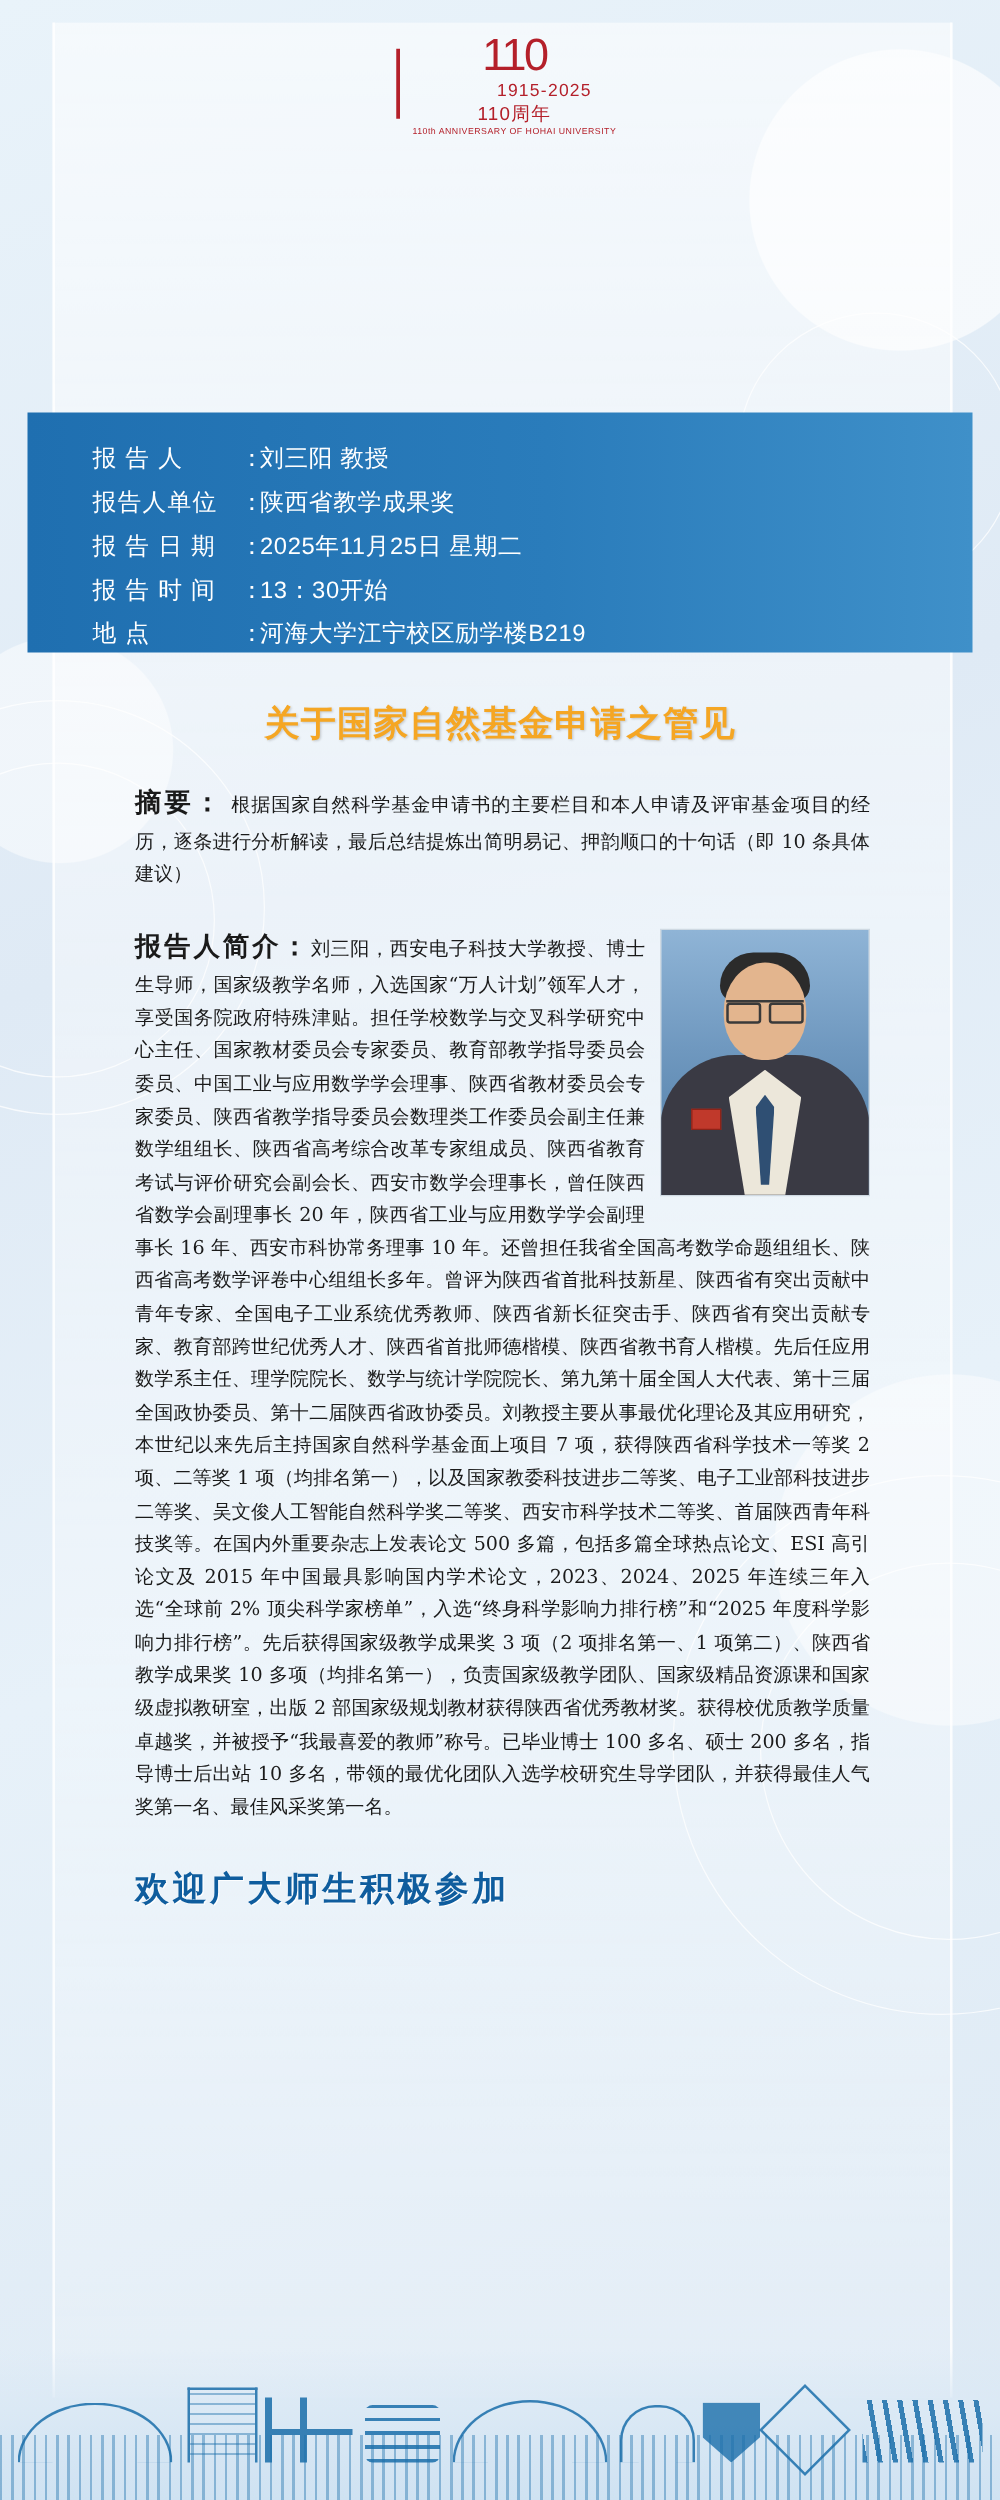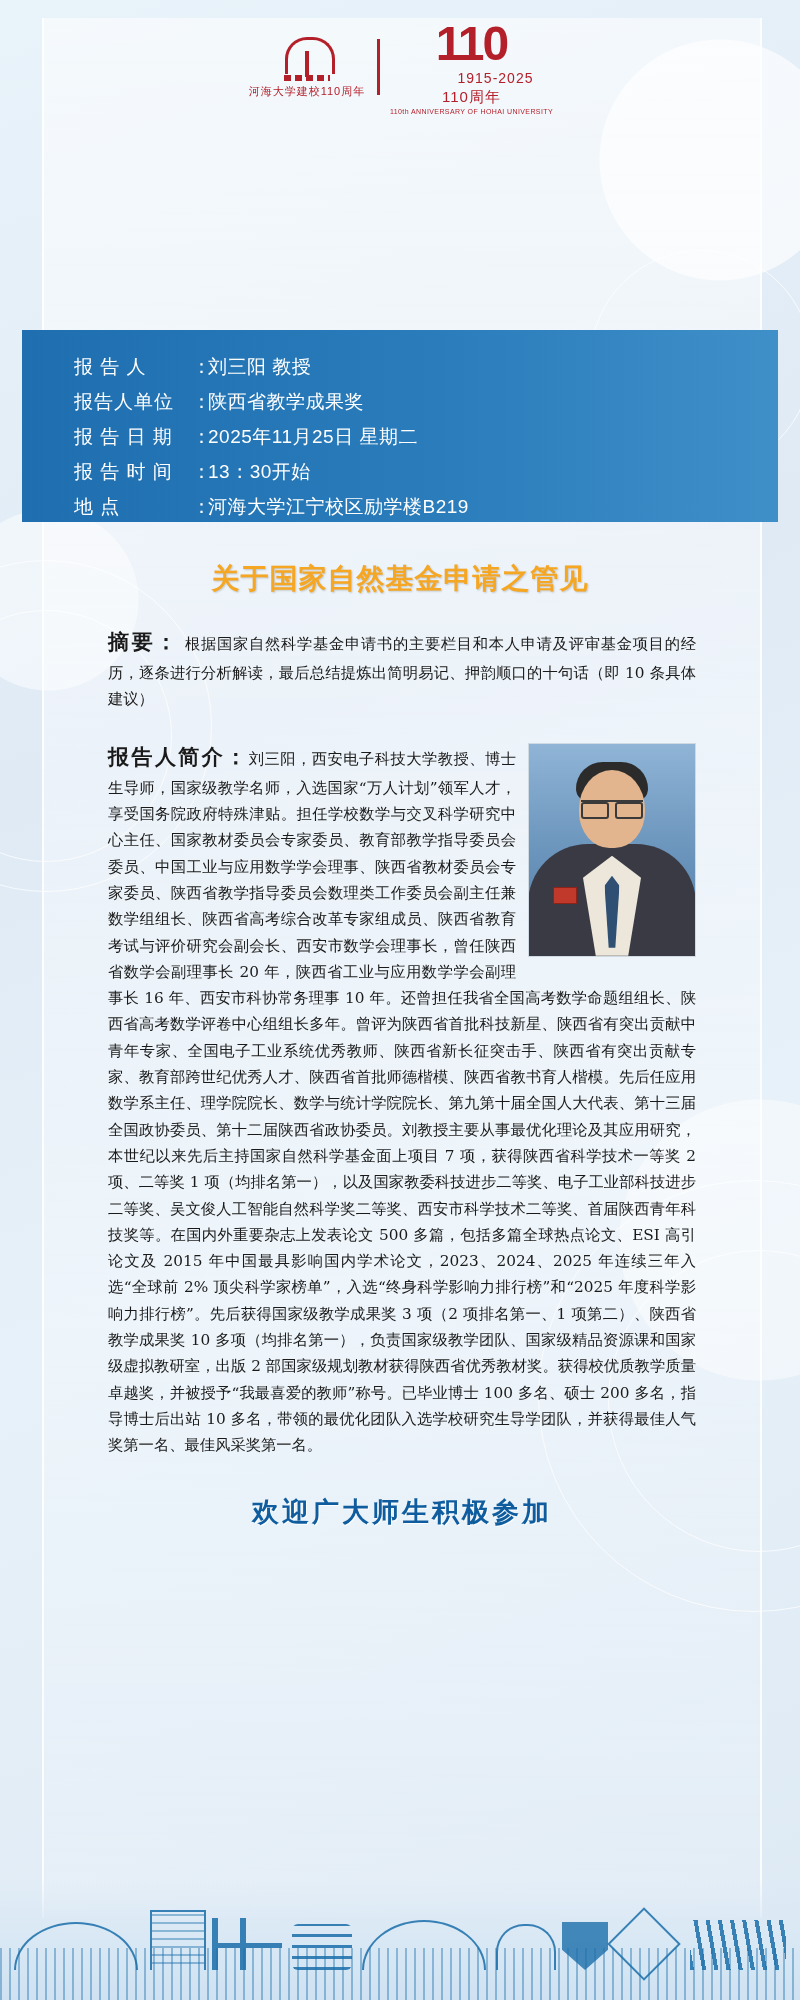--- a/index.html
+++ b/index.html
@@ -59,21 +59,21 @@
   .logo-mark .wave{
     position:absolute;bottom:0;left:3px;width:46px;height:6px;
     background:repeating-linear-gradient(90deg,#b4202a 0 7px,transparent 7px 11px);
   }
   .logo-cn{
     font-size:11px;color:#b4202a;letter-spacing:1px;margin-top:3px;white-space:nowrap;
   }
   .logo-divider{width:3px;height:56px;background:#b4202a;margin:0 10px;}
   .logo-right{display:flex;flex-direction:column;align-items:center;}
   .logo-110{
-    font-size:48px;font-weight:bold;color:#b4202a;line-height:1;
+    font-size:36px;font-weight:normal;color:#b4202a;line-height:1;
     letter-spacing:-2px;position:relative;
   }
   .logo-years{font-size:14px;color:#b4202a;letter-spacing:1px;margin-top:2px;margin-left:48px;}
   .logo-sub-cn{font-size:15px;color:#b4202a;margin-top:2px;letter-spacing:1px;}
   .logo-sub-en{font-size:7px;color:#b4202a;letter-spacing:.4px;margin-top:1px;}
 
   
   .title-block{
     position:absolute;left:42px;width:716px;top:126px;text-align:center;
   }
@@ -169,21 +169,21 @@
   .portrait .tie{
     position:absolute;left:50%;transform:translateX(-50%);
     bottom:8px;width:15px;height:72px;background:#2f4f73;
     clip-path:polygon(50% 0,100% 14%,72% 100%,28% 100%,0 14%);
   }
   .portrait .badge{
     position:absolute;left:24px;bottom:52px;width:22px;height:15px;
     background:#c0392b;border:1px solid #8d2318;
   }
   .welcome{
-    margin-top:30px;text-align:center;
+    margin-top:30px;text-align:left;
     font-size:27px;font-weight:bold;color:#0f5d9e;
     letter-spacing:3px;
     font-family:"DejaVu Sans",sans-serif;
     text-shadow:1px 1px 0 rgba(255,255,255,.9);
   }
 
   
   .footer{
     position:absolute;left:0;bottom:0;width:800px;height:120px;
     background:linear-gradient(180deg,rgba(233,243,250,0) 0%,#dbe9f5 40%,#cfe2f2 100%);
@@ -222,28 +222,20 @@
 
 <div class="poster">
   <div class="ring r1"></div>
   <div class="ring r2"></div>
   <div class="ring r3"></div>
   <div class="ring r4"></div>
   <div class="ring r5"></div>
   <div class="sheet"></div>
 
   <div class="logo-wrap">
-    <div class="logo-left">
-      <div class="logo-mark">
-        <div class="arch"></div>
-          <div class="pillar"></div>
-          <div class="wave"></div>
-      </div>
-      <div class="logo-cn">河海大学建校110周年</div>
-    </div>
     <div class="logo-divider"></div>
     <div class="logo-right">
       <div class="logo-110">110</div>
       <div class="logo-years">1915-2025</div>
       <div class="logo-sub-cn">110周年</div>
       <div class="logo-sub-en">110th ANNIVERSARY OF HOHAI UNIVERSITY</div>
     </div>
   </div>
 
 

